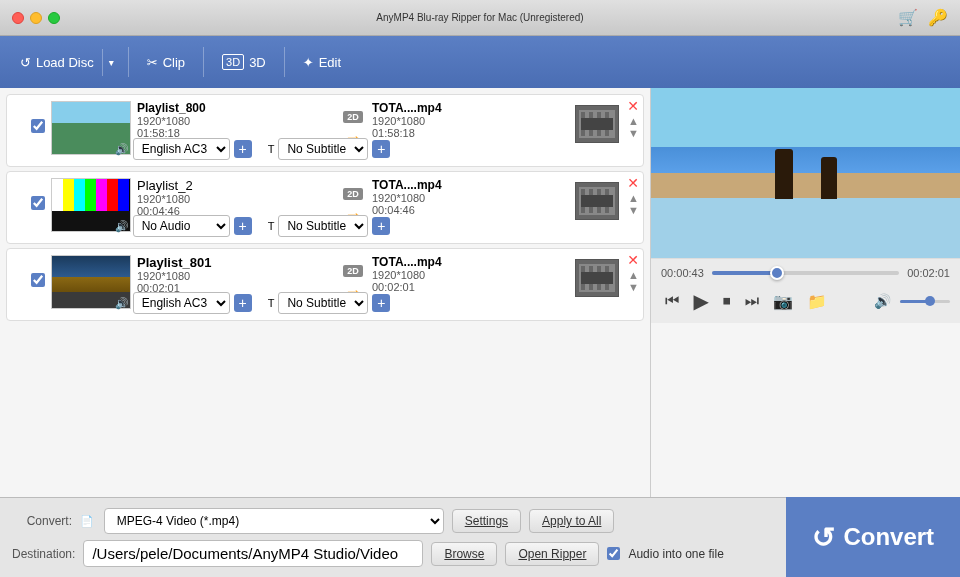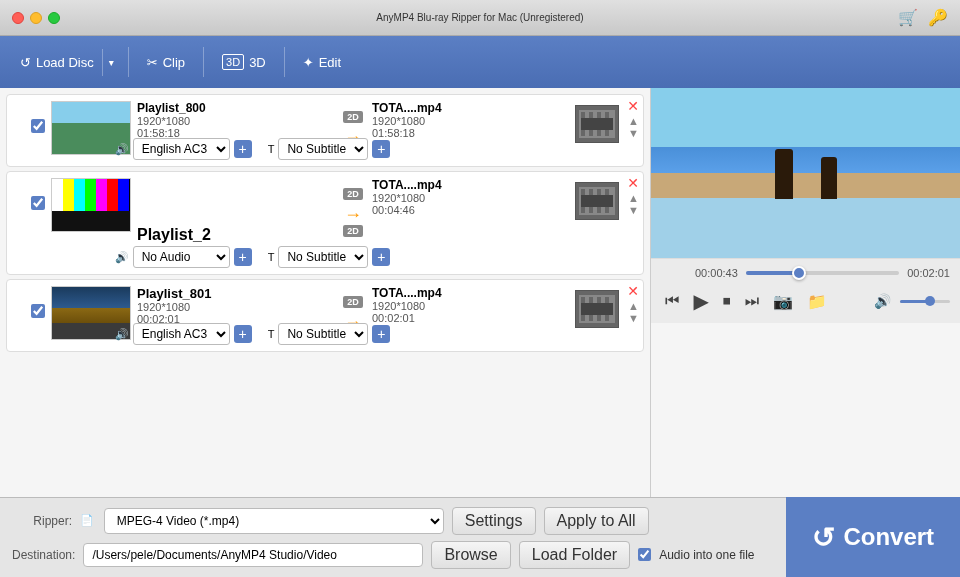--- a/index.html
+++ b/index.html
@@ -204,21 +204,20 @@
     .preview-controls {
       padding: 8px 10px;
       background: #ebebeb;
       border-top: 1px solid #ddd;
     }
     .progress-bar-container {
       display: flex;
       align-items: center;
       gap: 8px;
       margin-bottom: 8px;
-      margin-left: 34px;
     }
     .time-label { font-size: 11px; color: #555; white-space: nowrap; }
     .progress-track {
       flex: 1;
       height: 4px;
       background: #ccc;
       border-radius: 2px;
       position: relative;
     }
     .progress-fill {
@@ -307,32 +306,33 @@
       flex: 1;
       max-width: 340px;
       font-size: 12px;
       border: 1px solid #bbb;
       border-radius: 4px;
       padding: 4px 8px;
       background: white;
       cursor: pointer;
     }
     .bottom-btn {
-      font-size: 16px;
+      font-size: 12px;
       border: 1px solid #bbb;
       border-radius: 4px;
       padding: 4px 12px;
       background: linear-gradient(to bottom, #f5f5f5, #e0e0e0);
       cursor: pointer;
       color: #333;
+      text-decoration: underline;
     }
     .dest-input {
       flex: 1;
       max-width: 340px;
-      font-size: 12px;
+      font-size: 15px;
       border: 1px solid #bbb;
       border-radius: 4px;
       padding: 4px 8px;
       background: white;
     }
     .merge-checkbox { accent-color: #5b7fc4; }
     .merge-label { font-size: 12px; color: #333; }
 
     
     .convert-section {
@@ -495,21 +495,21 @@
             <option>No Subtitle</option>
           </select>
           <button class="track-add-btn">+</button>
         </div>
       </div>
 
       <div class="file-item">
         <input type="checkbox" class="file-checkbox" checked="" style="">
         <div class="thumb-color-bars"></div>
         <div class="file-left-info">
-          <div style="font-weight:700;font-size:16px;margin-top:48px;">Playlist_2</div>
+          <div style="font-weight:400;font-size:13px;">Playlist_2</div>
           <div style="font-size:11px;color:#555;">1920*1080</div>
           <div style="font-size:11px;color:#555;">00:04:46</div>
         </div>
         <div style="display:flex;flex-direction:column;align-items:center;gap:2px;padding-top:10px;">
           <span class="badge-2d">2D</span>
           <span class="arrow-icon">→</span>
           <span class="badge-2d">2D</span>
         </div>
         <div class="file-right-info">
           <div style="font-weight:600;font-size:12px;">TOTA....mp4</div>
@@ -616,33 +616,33 @@
           </div>
         </div>
       </div>
     </div>
 
   </div>
 
   <div class="bottom-wrapper">
     <div class="bottom-bar">
       <div class="bottom-row">
-        <span class="bottom-label">Ripper:</span>
+        <span class="bottom-label">Convert:</span>
         <span style="font-size:11px;margin-right:2px;">📄</span>
         <select class="profile-select">
           <option>MPEG-4 Video (*.mp4)</option>
         </select>
         <button class="bottom-btn">Settings</button>
         <button class="bottom-btn">Apply to All</button>
       </div>
       <div class="bottom-row">
         <span class="bottom-label">Destination:</span>
         <input type="text" class="dest-input" value="/Users/pele/Documents/AnyMP4 Studio/Video" style="">
         <button class="bottom-btn">Browse</button>
-        <button class="bottom-btn">Load Folder</button>
+        <button class="bottom-btn">Open Ripper</button>
         <input type="checkbox" class="merge-checkbox" checked="" style="">
         <span class="merge-label">Audio into one file</span>
       </div>
     </div>
     <div class="convert-section">
       <button class="convert-btn">
         <span class="convert-icon">↺</span>
         <span>Convert</span>
       </button>
     </div>

